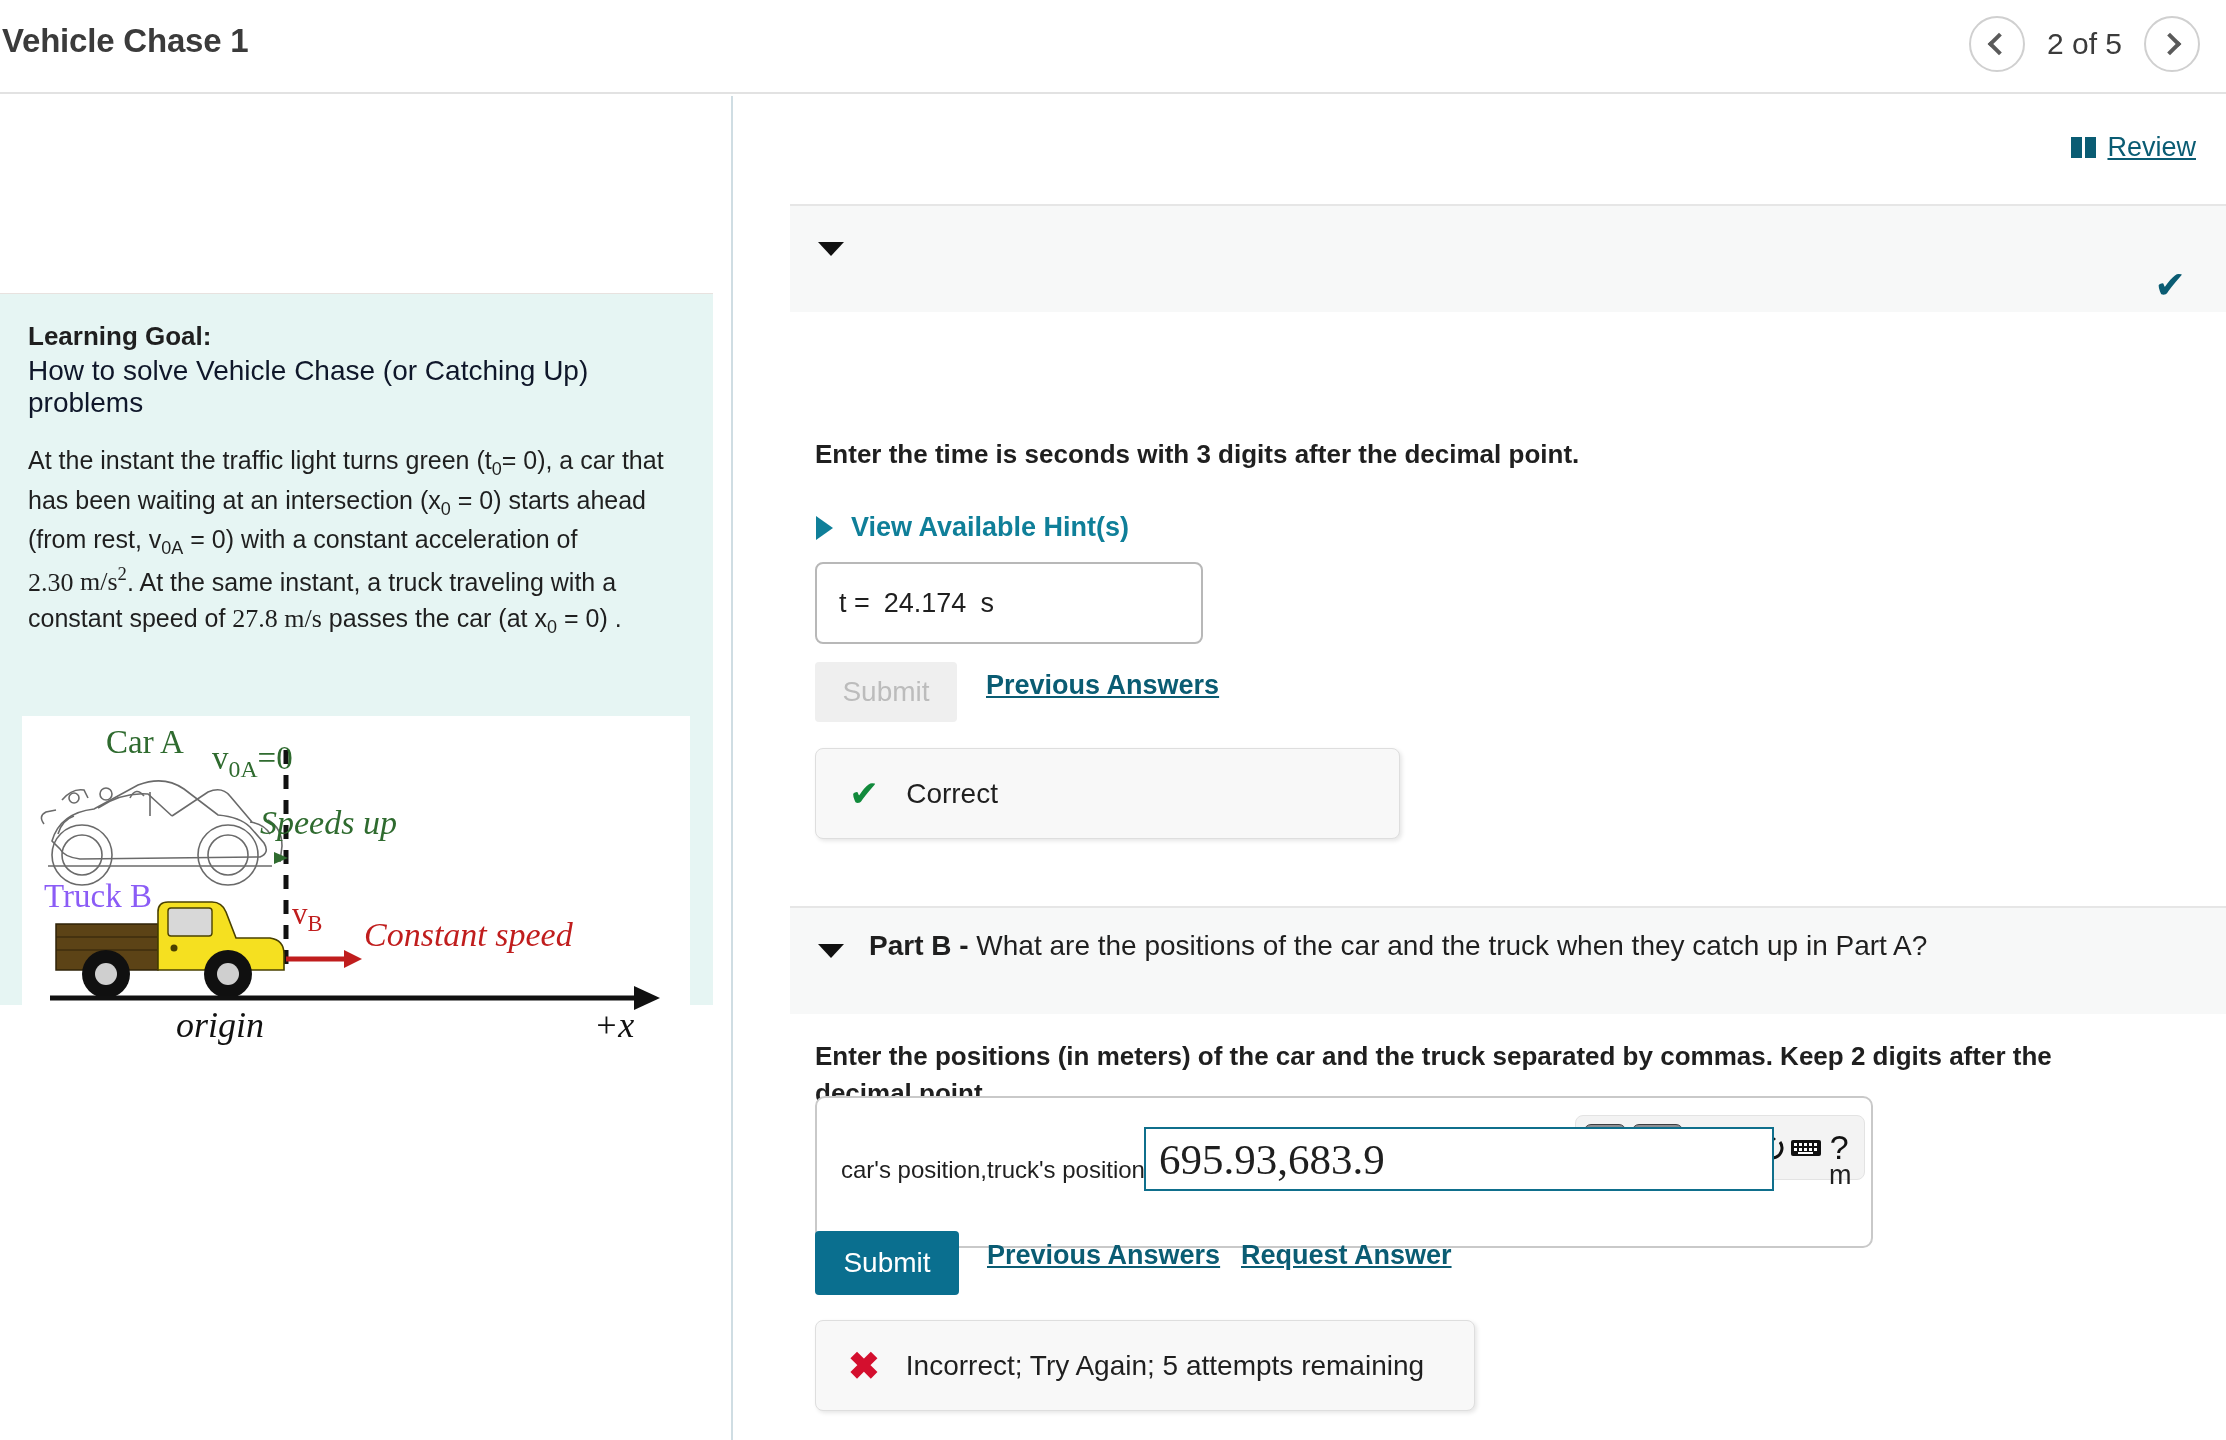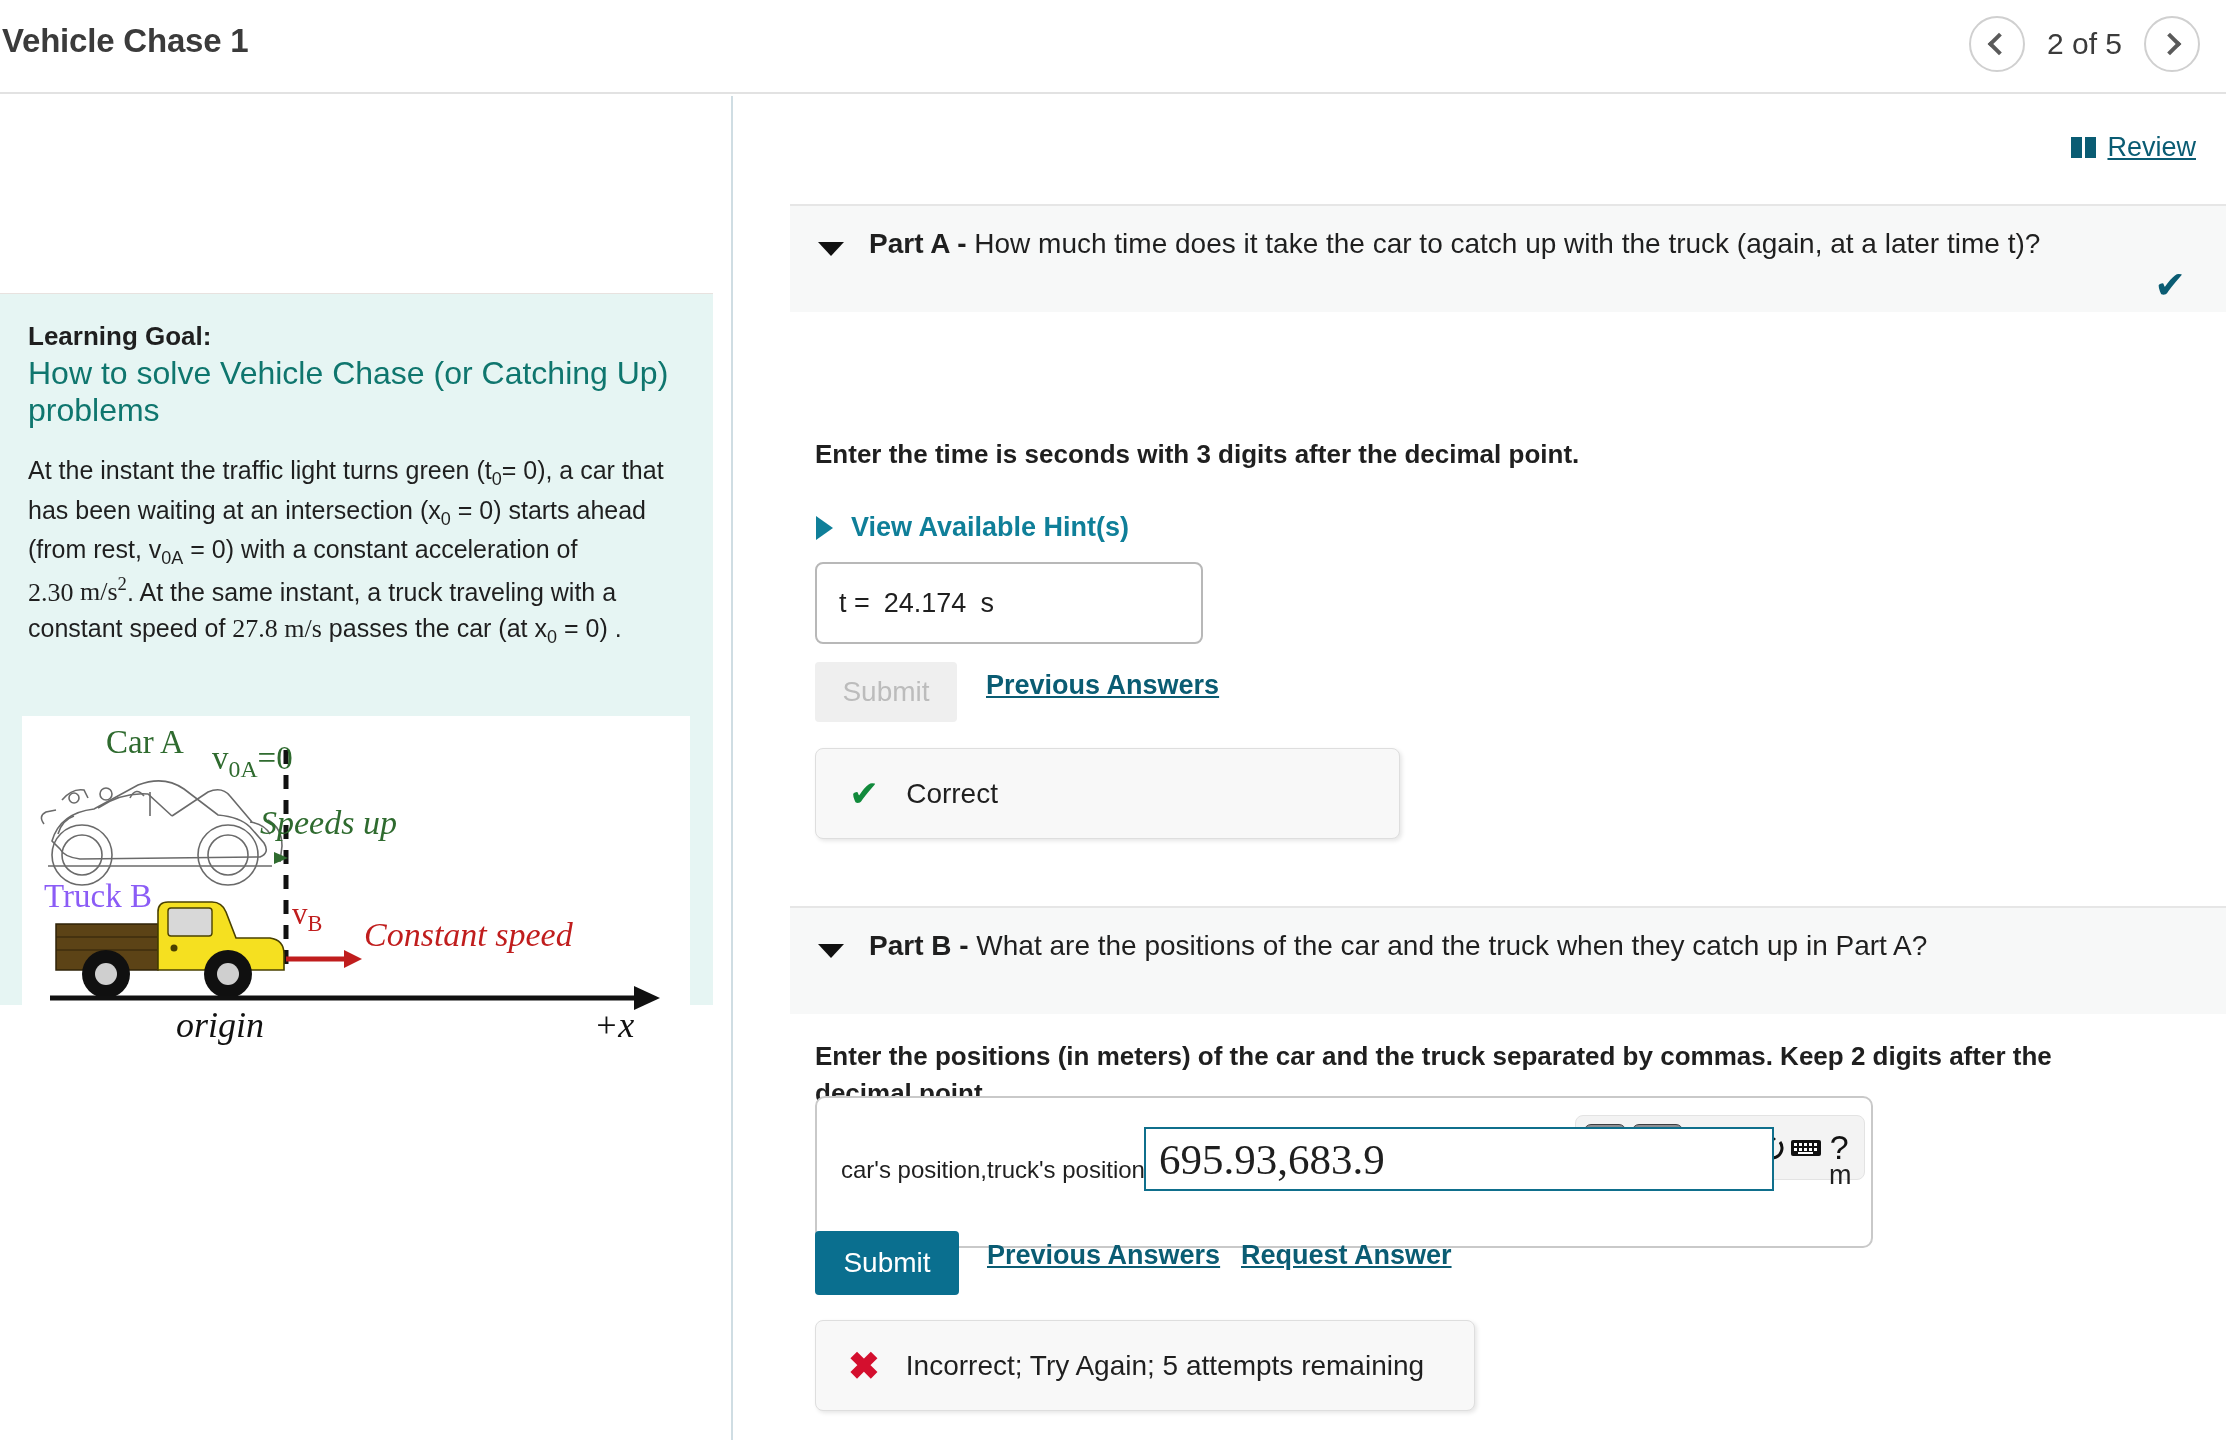--- a/index.html
+++ b/index.html
@@ -37,21 +37,21 @@
   #sidebar {
     position: absolute; left: 0; top: 96px; width: 733px; height: 1344px;
     background: #ffffff;
     border-right: 2px solid #cfdde3;
   }
   #goal-panel {
     position: absolute; left: 0; top: 197px; width: 713px; height: 712px;
     background: #e6f5f3; border-top: 1px solid #e8e2df;
   }
   .goal-h { font-size: 26px; font-weight: bold; color: #1f1f1f; padding: 27px 28px 0 28px; }
-  .goal-sub { font-size: 32px; color: #0f766e; padding: 3px 28px 0 28px; }
+  .goal-sub { font-size: 28px; color: #0f172a; padding: 3px 28px 0 28px; }
   .goal-body { font-size: 25px; color: #1f1f1f; padding: 24px 34px 0 28px; line-height: 1.42; }
   .mathit { font-family: "Liberation Serif", serif; font-size: 26px; }
   sub { font-size: 0.72em; }
   sup { font-size: 0.72em; }
 
   
   #diagram-box {
     position: absolute; left: 22px; top: 620px;
     width: 668px; height: 353px; background: #ffffff;
   }
@@ -273,24 +273,20 @@
   <div id="review-row">
     <svg width="26" height="24" viewBox="0 0 26 24">
       <rect x="0" y="1" width="11" height="21" fill="#0a5c73"></rect>
       <rect x="14" y="1" width="11" height="21" fill="#0a5c73"></rect>
     </svg>
     <span id="review-link">Review</span>
   </div>
 
   <div class="part-header" style="top:108px;height:108px;">
     <span class="caret"></span>
-    <div class="part-title">
-      <b>Part A -</b>
-      <span>How much time does it take the car to catch up with the truck (again, at a later time t)?</span>
-    </div>
     <span class="part-check">✔</span>
   </div>
 
   <div class="prompt" style="left:80px;top:340px;width:1330px;">Enter the time is seconds with 3 digits after the decimal point.</div>
 
   <div id="hints-row">
     <span class="tri-right"></span>
     <span id="hints-label">View Available Hint(s)</span>
   </div>
 

